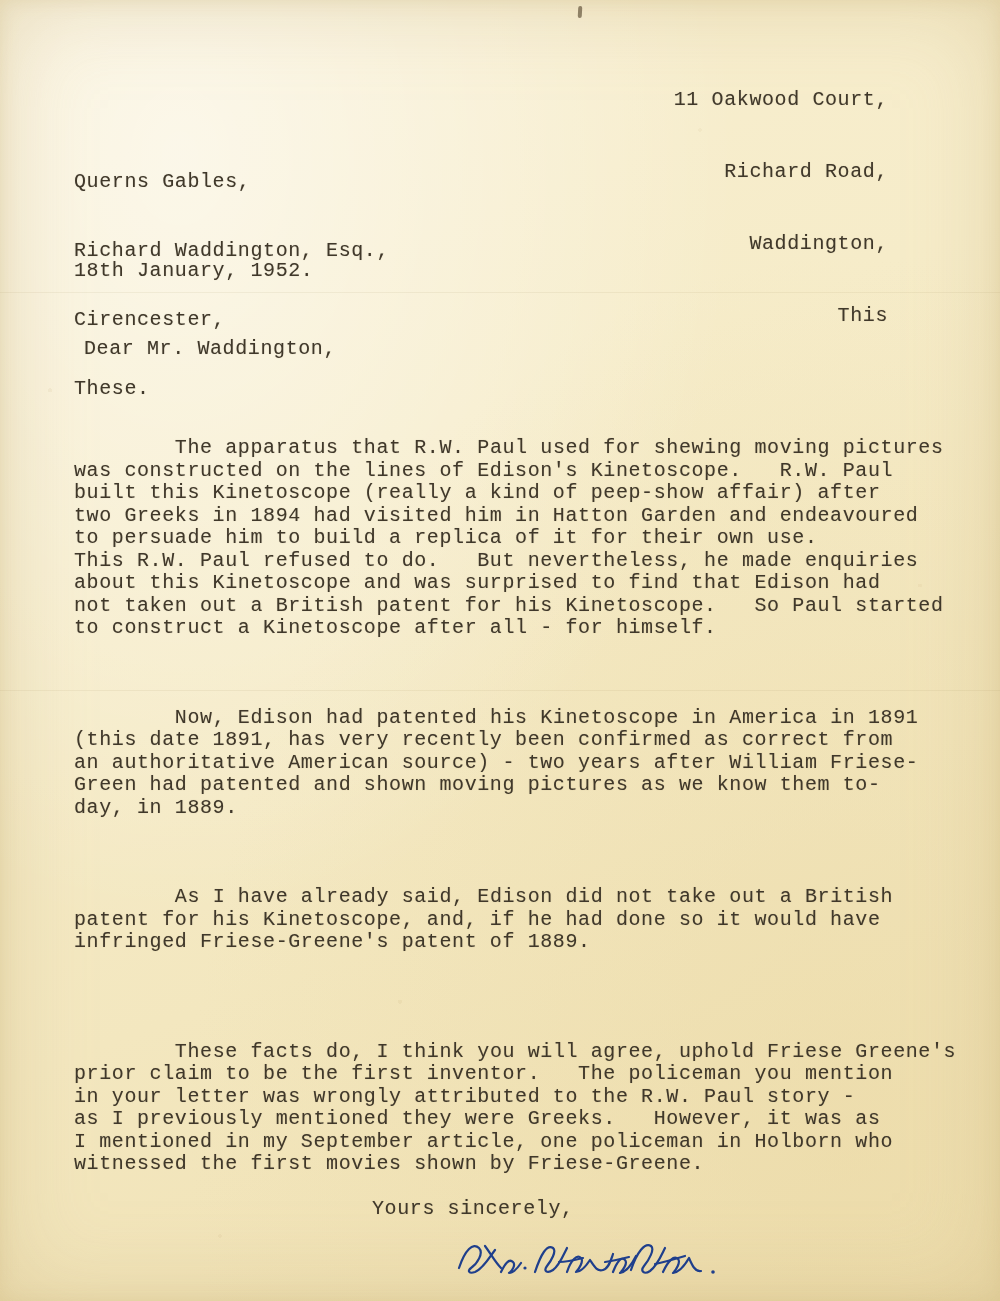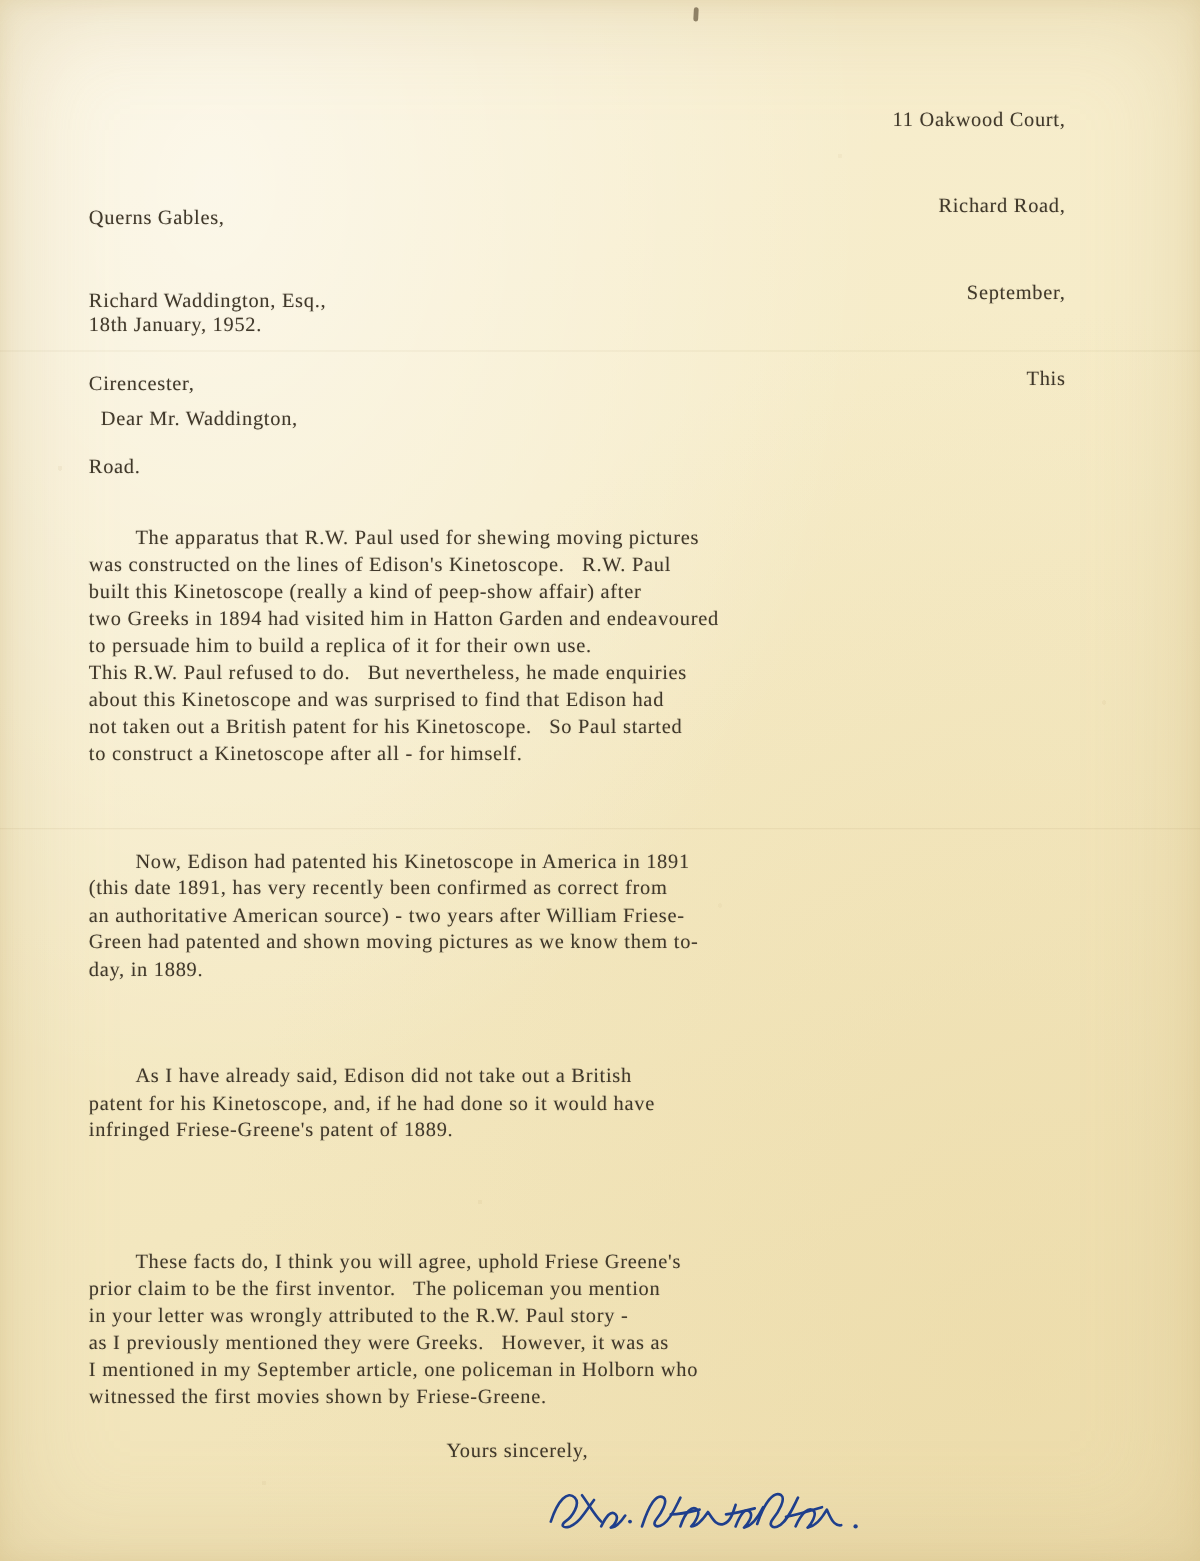--- a/index.html
+++ b/index.html
@@ -54,22 +54,22 @@
     top: 6px;
     width: 4px;
     height: 12px;
     background: #6e5f45;
     opacity: .75;
     border-radius: 2px;
     transform: rotate(3deg);
   }
 
   .typed {
-    font-family: Liberation Serif, serif;
-    font-size: 17px;
+    font-family: Liberation Mono, monospace;
+    font-size: 20px;
     line-height: 22.5px;
     letter-spacing: 0.6px;
     color: #40382a;
     white-space: pre;
     text-shadow: 0 0 1px rgba(64,56,42,0.25);
   }
 
   #sender-address {
     position: absolute;
     right: 112px;
@@ -141,29 +141,29 @@
   <div id="grain"></div>
   <div id="edge-shade"></div>
   <div id="fleck"></div>
 
   <div class="artifact" style="left:0;top:292px;width:1000px;height:1px;"></div>
   <div class="artifact" style="left:0;top:690px;width:1000px;height:1px;"></div>
 
   <div id="sender-address" class="typed">
     <div>11 Oakwood Court,</div>
     <div>Richard Road,</div>
-    <div>September,</div>
+    <div>Waddington,</div>
     <div>This</div>
   </div>
 
   <div id="recipient" class="typed">
     <div>Querns Gables,</div>
     <div>Richard Waddington, Esq.,</div>
     <div>Cirencester,</div>
-    <div>Road.</div>
+    <div>These.</div>
   </div>
 
   <div id="date-line" class="typed">18th January, 1952.</div>
 
   <div id="salutation" class="typed">Dear Mr. Waddington,</div>
 
   <div id="body" class="typed">
     <p>        The apparatus that R.W. Paul used for shewing moving pictures
 was constructed on the lines of Edison's Kinetoscope.   R.W. Paul
 built this Kinetoscope (really a kind of peep-show affair) after

